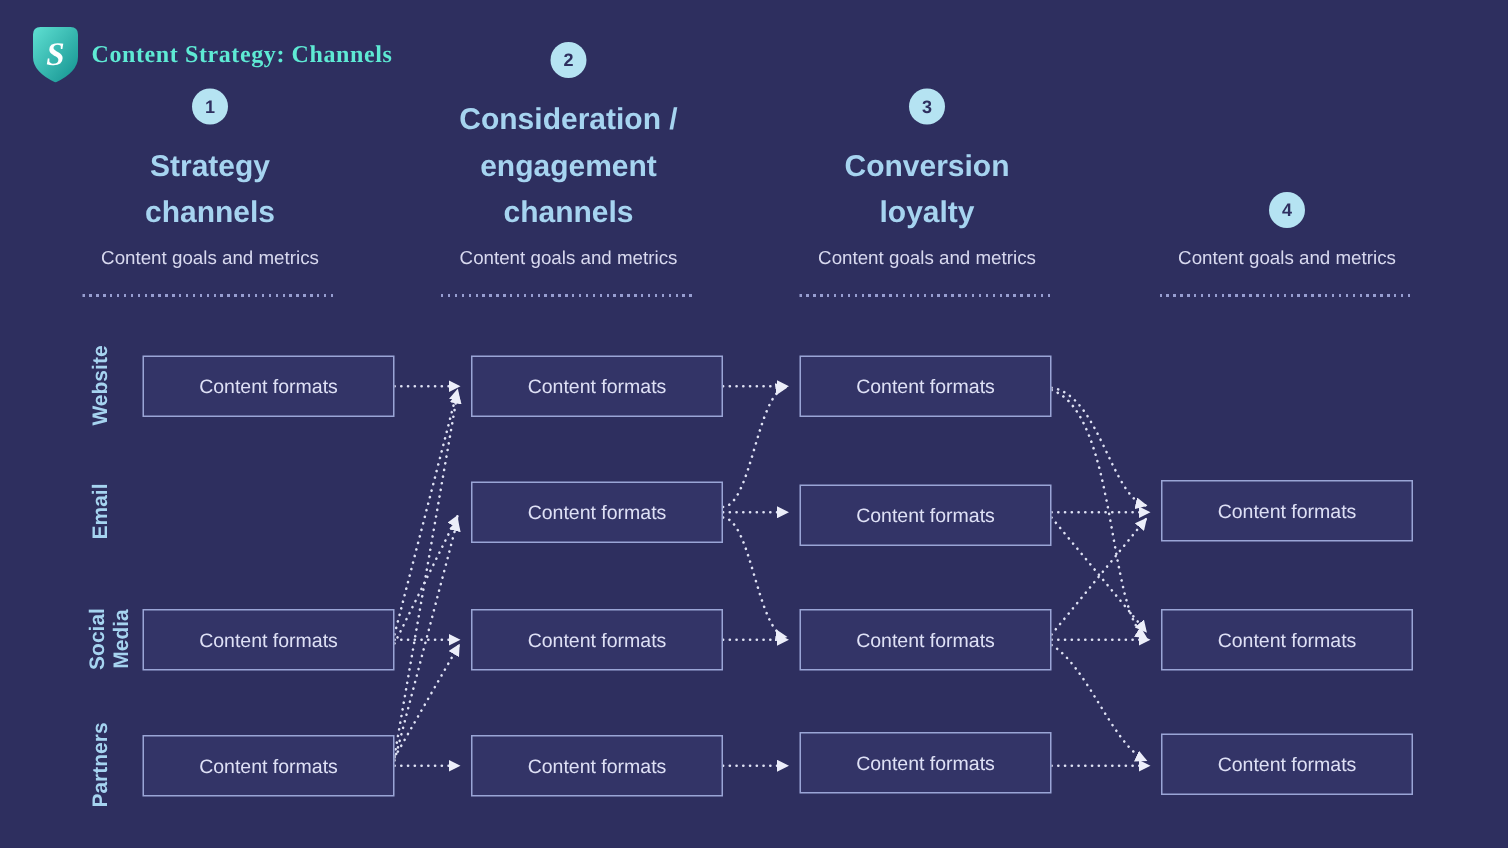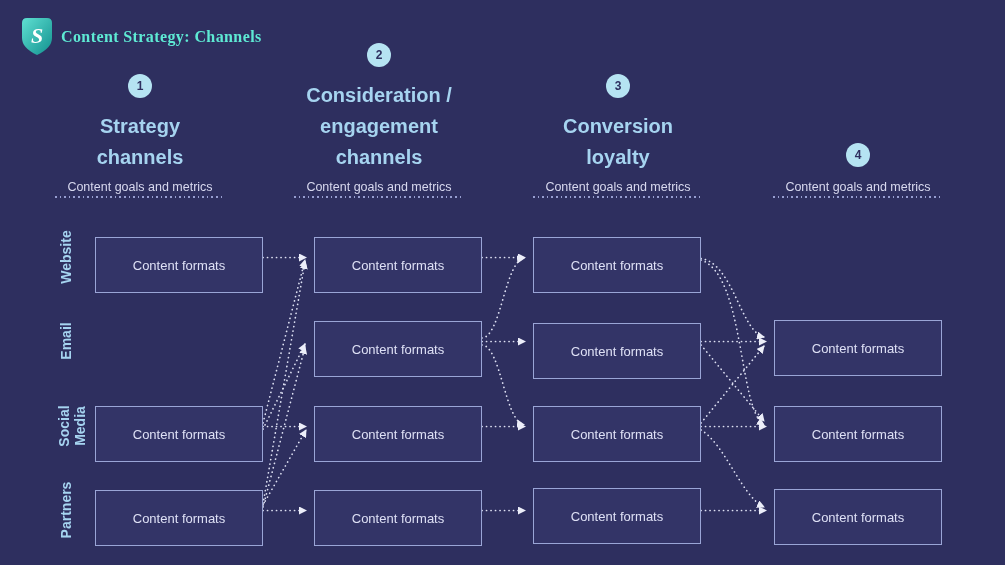--- a/index.html
+++ b/index.html
@@ -22,40 +22,40 @@
     text-align:center;
   }
   .colhead.c1{left:55px;}  .colhead.c2{left:294px;}
   .colhead.c3{left:533px;} .colhead.c4{left:773px;}
   .num-circle{
     width:24px;height:24px;border-radius:50%;background:#b5e3f2;
     color:#2e2f5f;font-weight:bold;font-size:12px;
     display:flex;align-items:center;justify-content:center;margin-bottom:13px;flex:0 0 auto;
   }
   .col-title{color:#a6d4f0;font-weight:bold;font-size:20px;line-height:1.55;margin-bottom:7px;}
-  .col-sub{color:#d8d9ef;font-size:12.5px;margin-bottom:2px;}
+  .col-sub{color:#d8d9ef;font-size:12.5px;margin-bottom:17px;}
   .col-divider{
     width:170px;height:2px;flex:0 0 auto;
     background-image:repeating-linear-gradient(to right,#979ed1 0 1.6px,transparent 1.6px 4.6px);
   }
   
   .rowlabel{
     position:absolute;width:120px;height:40px;
     display:flex;align-items:center;justify-content:center;text-align:center;
     color:#a6d4f0;font-weight:bold;font-size:14px;line-height:1.15;
     transform:rotate(-90deg);
   }
   .rowlabel.r1{left:6px;top:237px;}
   .rowlabel.r2{left:6px;top:321px;}
   .rowlabel.r3{left:12px;top:406px;width:120px;}
   .rowlabel.r3 span{display:block;width:62px;}
   .rowlabel.r4{left:6px;top:490px;}
   
   .fbox{
-    position:absolute;width:168px;height:56px;box-sizing:border-box;
+    position:absolute;width:168px;height:41px;box-sizing:border-box;
     border:1px solid #9aa5d6;background:#333467;
     display:flex;align-items:center;justify-content:center;
     color:#dee0f5;font-size:13px;
   }
   .svglayer{position:absolute;left:0;top:0;width:1005px;height:565px;pointer-events:none;}
 </style>
 </head>
 <body>
 
 <div class="stage">

